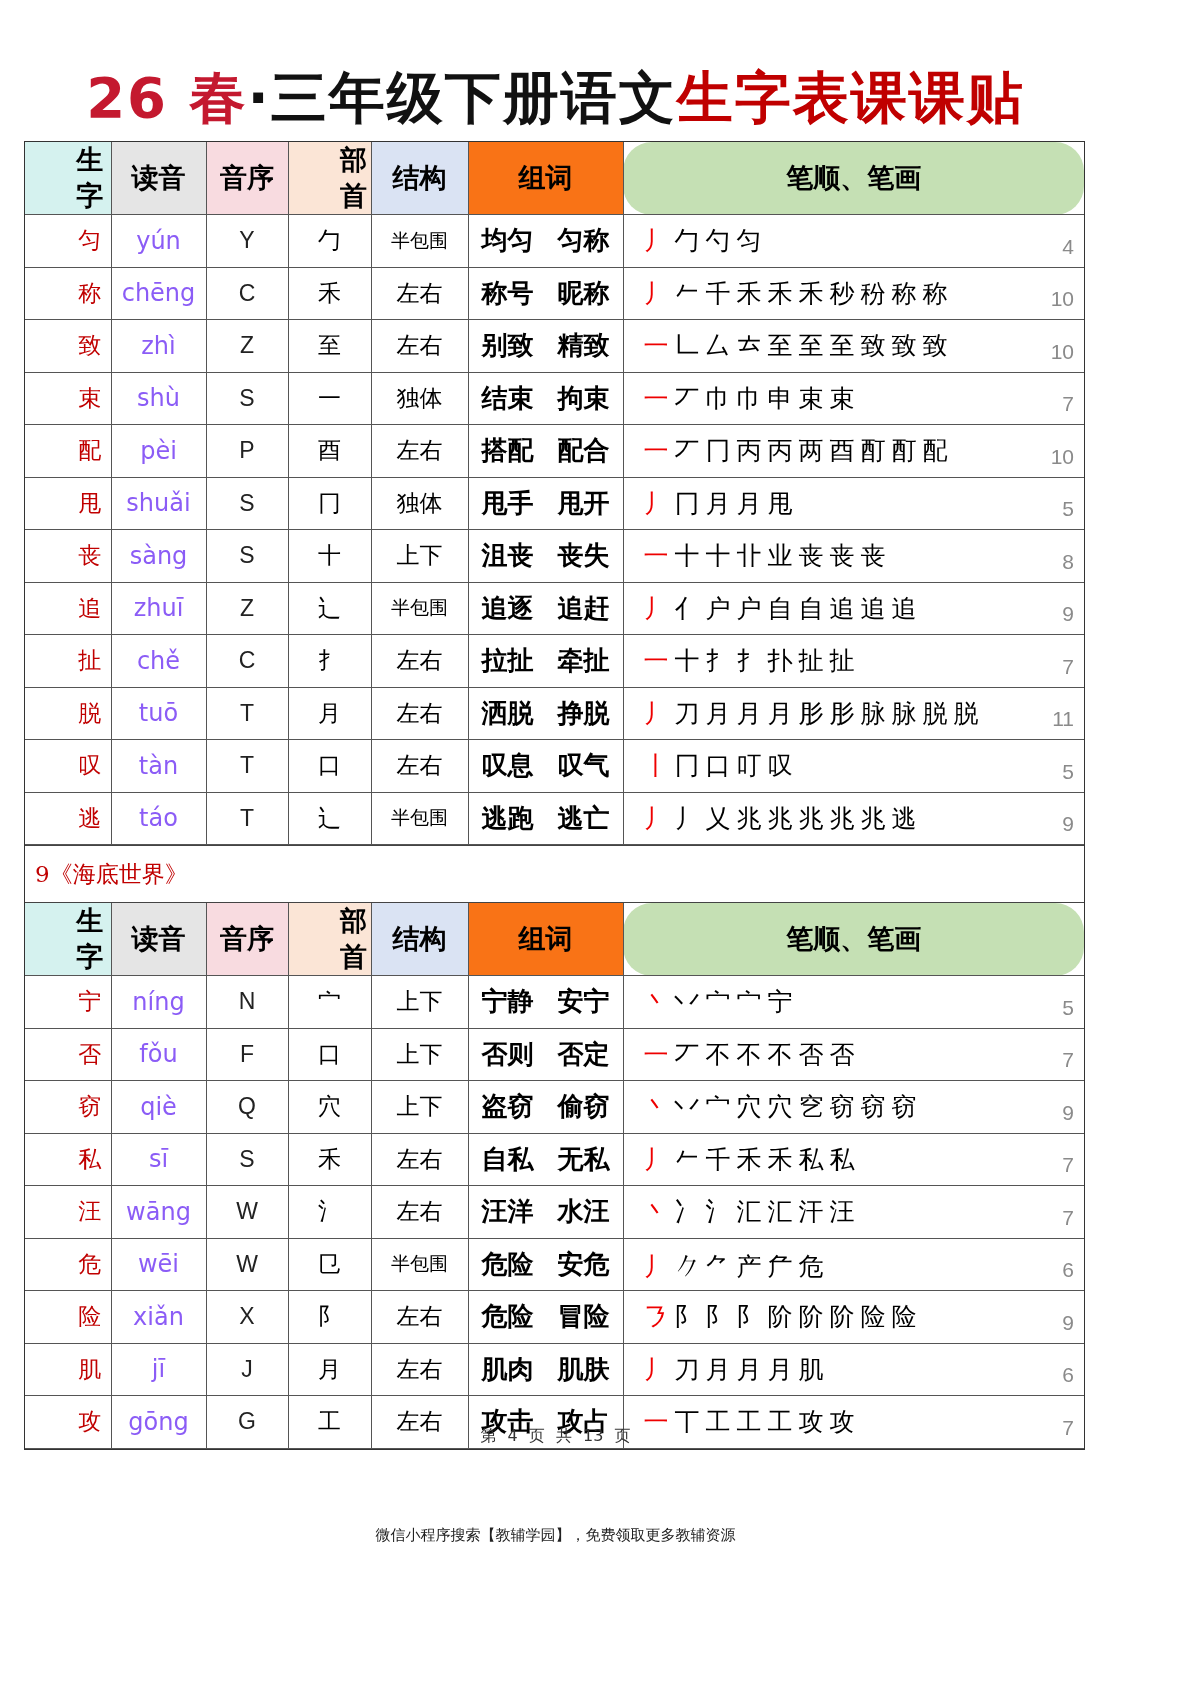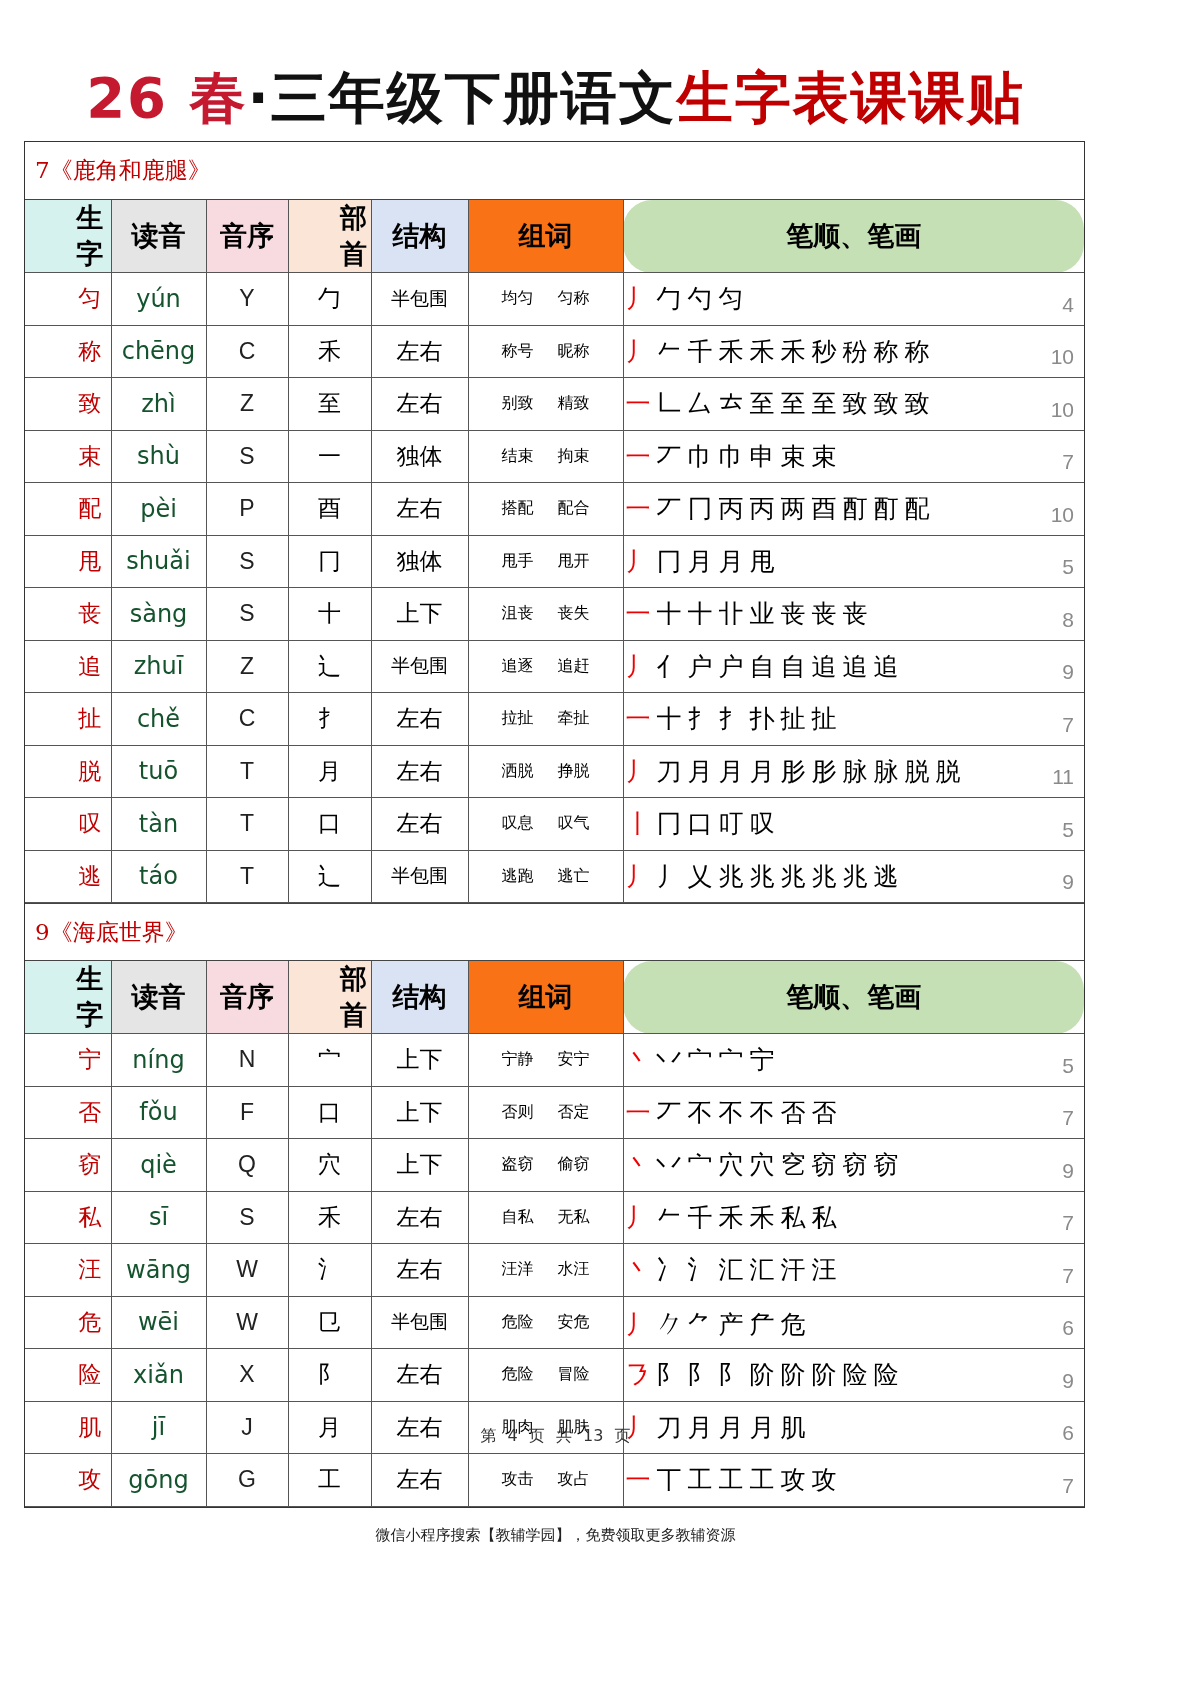--- a/index.html
+++ b/index.html
@@ -23,28 +23,28 @@
   th { height: 58px; font-size: 27px; font-weight: bold; }
   td { height: 51.5px; }
   .h-char { background: #d5f2ef; }
   .h-pinyin { background: #e5e5e5; }
   .h-order { background: #f8dbe0; }
   .h-radical { background: #fbe5d6; padding-left: 48px; }
   .h-struct { background: #dae3f3; }
   .h-words { background: #f97316; }
   .h-strokes { background: #c5e0b4; border-radius: 29px; }
   .c-char { color: #c00000; font-size: 23px; }
-  .c-pinyin { color: #14532d; font-size: 24px; font-family: "DejaVu Sans", "Liberation Sans", sans-serif; }
+  .c-pinyin { color: #8b5cf6; font-size: 24px; font-family: "DejaVu Sans", "Liberation Sans", sans-serif; }
   .c-order { font-size: 23px; font-family: "Liberation Sans", "DejaVu Sans", sans-serif; color: #222; }
   .c-radical { font-size: 23px; }
   .c-struct { font-size: 23px; }
   .c-struct.small { font-size: 19px; }
-  .c-words { font-size: 16px; }
+  .c-words { font-size: 26px; font-weight: bold; }
   .c-words span { display: inline-block; margin: 0 12px; }
-  .c-strokes { text-align: left; position: relative; padding-left: 2px; }
+  .c-strokes { text-align: left; position: relative; padding-left: 20px; }
   .strokes { font-size: 25px; letter-spacing: 0; white-space: nowrap; }
   .strokes span { display: inline-block; margin-right: 6px; }
   .strokes span.red { color: #e00; }
   .count { position: absolute; right: 10px; bottom: 8px; color: #8a8a8a; font-size: 21px;
            font-family: "Liberation Sans", "DejaVu Sans", sans-serif; }
   col.w1 { width: 86px; } col.w2 { width: 95px; } col.w3 { width: 82px; } col.w4 { width: 83px; }
   col.w5 { width: 97px; } col.w6 { width: 155px; } col.w7 { width: auto; }
   .footer-page { position: absolute; top: 1426px; left: 0; width: 1111px; text-align: center;
                  font-size: 16px; color: #333; font-family: "DejaVu Sans", "Liberation Sans", sans-serif; word-spacing: 6px; }
   .footer-note { position: absolute; top: 1526px; left: 0; width: 1111px; text-align: center;
@@ -53,21 +53,20 @@
 </head>
 <body>
 
 <div class="title">
   <span class="red1">26 春</span><span class="black">·三年级下册语文</span><span class="red2">生字表课课贴</span>
 </div>
 
 <div class="sheet">
 
   <div class="section">
-    <div class="section-title">7《鹿角和鹿腿》</div>
     <table>
       <colgroup>
           <col class="w1">
           <col class="w2">
           <col class="w3">
           <col class="w4">
           <col class="w5">
           <col class="w6">
           <col class="w7">
         </colgroup>

